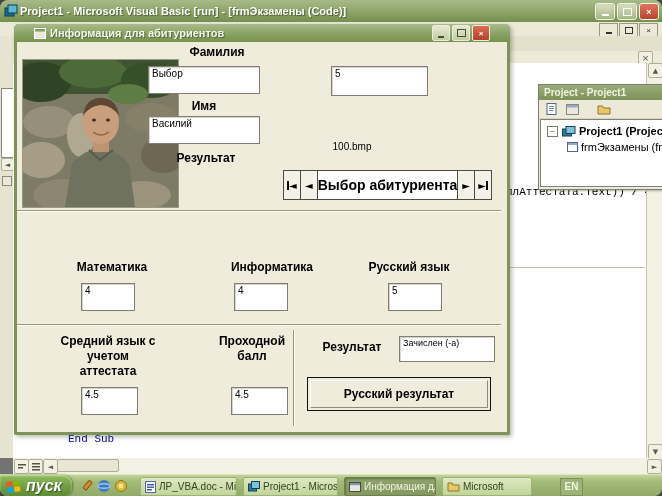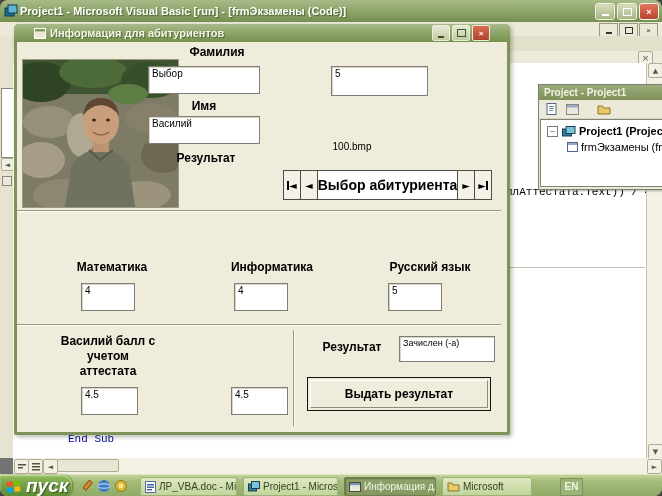--- a/index.html
+++ b/index.html
@@ -80,21 +80,21 @@
     background:#EFECDC;display:flex;align-items:center;justify-content:center;
     font-size:12px;font-weight:bold;color:#000;}
   
   .taskbar{left:0;top:474px;width:662px;height:22px;
     background:linear-gradient(180deg,#C3D49B 0%,#A4BB78 30%,#8FA968 100%);
     border-top:1px solid #DCE8BF;}
   .startbtn{position:absolute;left:0;top:0;width:72px;height:22px;
     border-radius:0 9px 9px 0;display:flex;align-items:center;
     background:linear-gradient(180deg,#90BA5D 0%,#6E9A41 60%,#5C8A33 100%);
     box-shadow:inset 0 1px 2px #c7e39a, 1px 0 2px rgba(40,60,20,.5);}
-  .start-label{color:#fff;font-weight:bold;font-style:italic;font-size:19px;
+  .start-label{color:#fff;font-weight:bold;font-style:italic;font-size:16px;
     text-shadow:1px 1px 1px #3c5а22;text-shadow:1px 1px 1px #3c5522;margin-left:4px;}
   .tbtn{position:absolute;top:2px;height:19px;border-radius:2px;
     background:linear-gradient(180deg,#DFE9C2,#C2D49A);
     border:1px solid #9CB279;display:flex;align-items:center;padding:0 4px;
     font-size:10px;color:#33431f;overflow:hidden;white-space:nowrap;box-sizing:border-box;}
   .tbtn.active{background:linear-gradient(180deg,#91A36D,#849860);
     border-color:#6d8050;color:#F2F5E3;box-shadow:inset 1px 1px 2px #5e7244;}
   .tbtn .ticon{margin-right:3px;flex:0 0 auto;}
   .tray{position:absolute;right:0;top:0;width:72px;height:22px;
     background:linear-gradient(180deg,#CFE0A6,#B3C78C);
@@ -307,44 +307,48 @@
           <span>►</span>
             <span class="bar"></span>
         </div>
       </div>
 
       <div class="sep-h" style="left:0;top:168px;width:484px"></div>
 
 
       <div class="lbl" style="left:30px;top:218px;width:130px">Математика</div>
       <div class="lbl" style="left:190px;top:218px;width:130px">Информатика</div>
-      <div class="lbl" style="left:348px;top:218px;width:130px">Русский язык</div>
+      <div class="lbl" style="left:327px;top:218px;width:130px">Русский язык</div>
 
       <div class="field" style="left:64px;top:241px;width:54px;height:28px">4</div>
       <div class="field" style="left:217px;top:241px;width:54px;height:28px">4</div>
       <div class="field" style="left:371px;top:241px;width:54px;height:28px">5</div>
 
       <div class="sep-h" style="left:0;top:282px;width:484px"></div>
 
       <div class="lbl" style="left:24px;top:292px;width:134px;line-height:15px">
-        <span>Василий балл с учетом</span><br>
+        <span>Средний язык с учетом</span><br>
         <span>аттестата</span>
+      </div>
+      <div class="lbl" style="left:190px;top:292px;width:90px;line-height:15px">
+        <span>Проходной</span><br>
+        <span>балл</span>
       </div>
 
       <div class="sep-v" style="left:276px;top:288px;height:96px"></div>
 
       <div class="lbl" style="left:299px;top:298px;width:72px">Результат</div>
       <div class="field" style="left:382px;top:294px;width:96px;height:26px;font-size:9px">Зачислен (-а)</div>
 
       <div class="field" style="left:64px;top:345px;width:57px;height:28px">4.5</div>
       <div class="field" style="left:214px;top:345px;width:57px;height:28px">4.5</div>
 
       <div class="resbtn-outer" style="left:290px;top:335px;width:184px;height:34px;box-sizing:border-box">
         <div class="resbtn-inner">
-          <span>Выдать результат</span>
+          <span>Русский результат</span>
         </div>
       </div>
 
     </div>
   </div>
 
   <div class="abs taskbar">
 
     <div class="startbtn">
       <svg style="margin-left:6px" width="16" height="15" viewBox="0 0 16 15">

